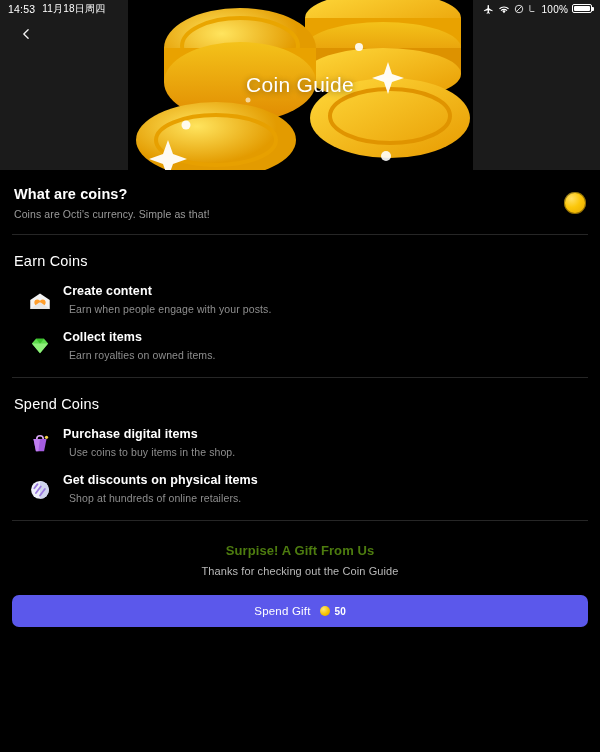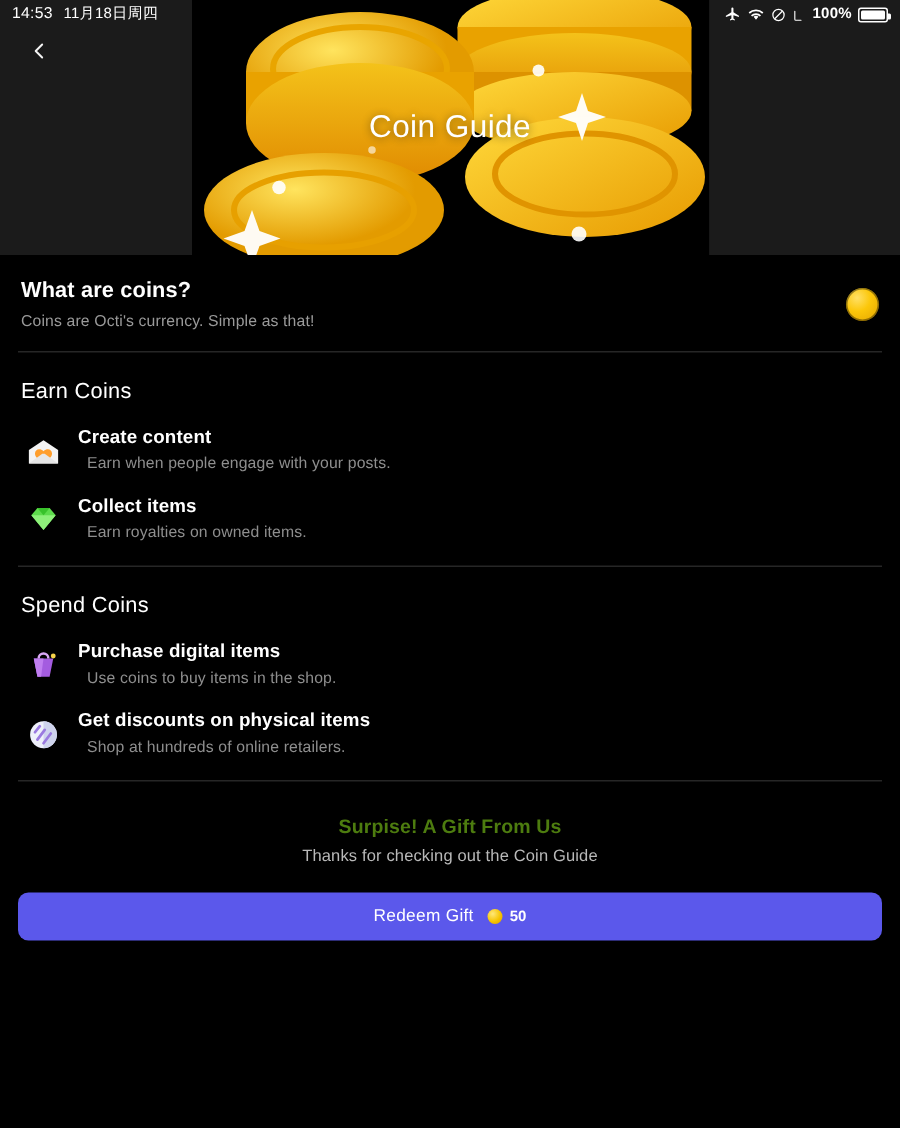--- a/index.html
+++ b/index.html
@@ -12,21 +12,21 @@
   .screen { position:relative; width:600px; height:752px; background:#000; }
 
   
   .statusbar {
     position:absolute; top:0; left:0; width:600px; height:18px;
     display:flex; align-items:center; justify-content:space-between;
     padding:0 8px; z-index:40;
     font-size:10.5px; color:#fff; letter-spacing:.2px;
   }
   .sb-left { display:flex; align-items:center; gap:7px; }
-  .sb-right { display:flex; align-items:flex-end; gap:4px;font-weight:bold; }
+  .sb-right { display:flex; align-items:flex-start; gap:4px; }
   .sb-date { font-size:10px; }
   .sb-icon { display:inline-flex; align-items:center; }
   .sb-pct { font-size:10px; margin-left:1px; }
   .batt {
     width:20px; height:9.5px; border:1px solid #fff; border-radius:2px;
     position:relative; display:inline-block;
   }
   .batt::after {
     content:""; position:absolute; right:-3px; top:2.6px;
     width:1.6px; height:4px; background:#fff; border-radius:0 1px 1px 0;
@@ -75,21 +75,21 @@
     background:radial-gradient(circle at 34% 30%, #ffe066 0%, #fcc70a 42%, #e2a400 100%);
     box-shadow:0 0 0 1px rgba(0,0,0,.4) inset;
   }
 
   .section-title {
     font-size:14.5px; font-weight:400; color:#fff; letter-spacing:.2px;
     padding:0 14px; margin-bottom:14px;
   }
   .sec-wrap { padding-top:18px; padding-bottom:16px; }
 
-  .item { display:flex; align-items:flex-start; padding:0 14px; margin-bottom:14px; }
+  .item { display:flex; align-items:flex-start; padding:0 14px; margin-bottom:14px;margin-left:11px; }
   .item:last-child { margin-bottom:0; }
   .item-ico {
     width:30px; height:30px; flex:none; margin-right:8px; margin-top:2px;
     display:flex; align-items:center; justify-content:center;
   }
   .item-txt { flex:1; padding-top:1px; }
   .item-title { font-size:12.5px; font-weight:700; color:#fff; letter-spacing:.1px; }
   .item-desc { font-size:10.5px; color:#8e8e8e; margin-top:5px; padding-left:6px; letter-spacing:.1px; }
 
   
@@ -290,19 +290,19 @@
     </div>
 
     <div class="divider"></div>
 
     <div class="gift">
       <div class="gift-title">Surpise! A Gift From Us</div>
       <div class="gift-sub">Thanks for checking out the Coin Guide</div>
     </div>
 
     <button class="redeem">
-      <span class="redeem-label">Redeem Gift</span>
+      <span class="redeem-label">Spend Gift</span>
       <span class="mini-coin"></span>
       <span class="redeem-amt">50</span>
     </button>
 
   </div>
 </div>
 
 </body></html>

